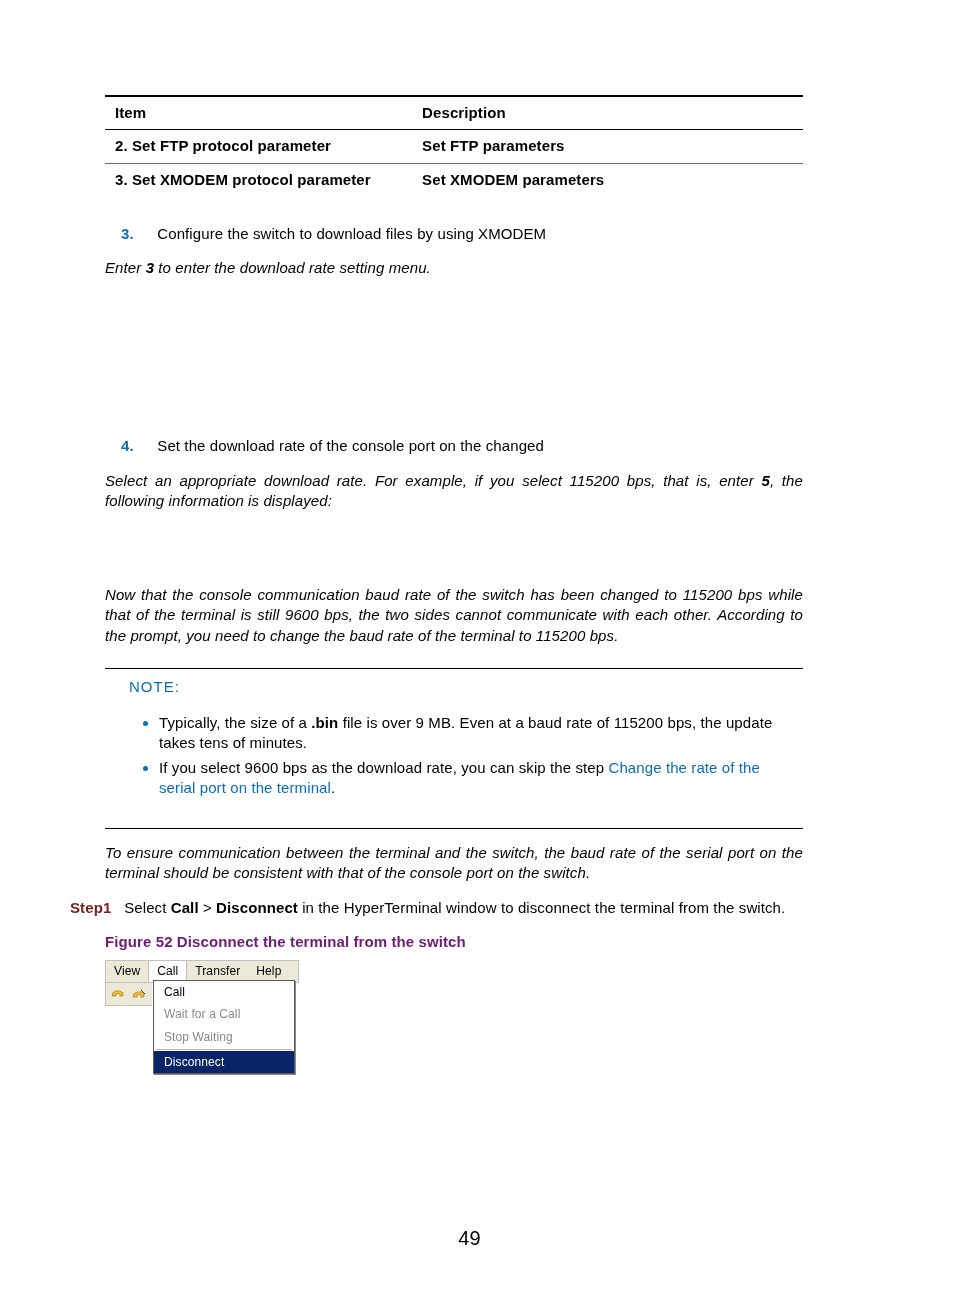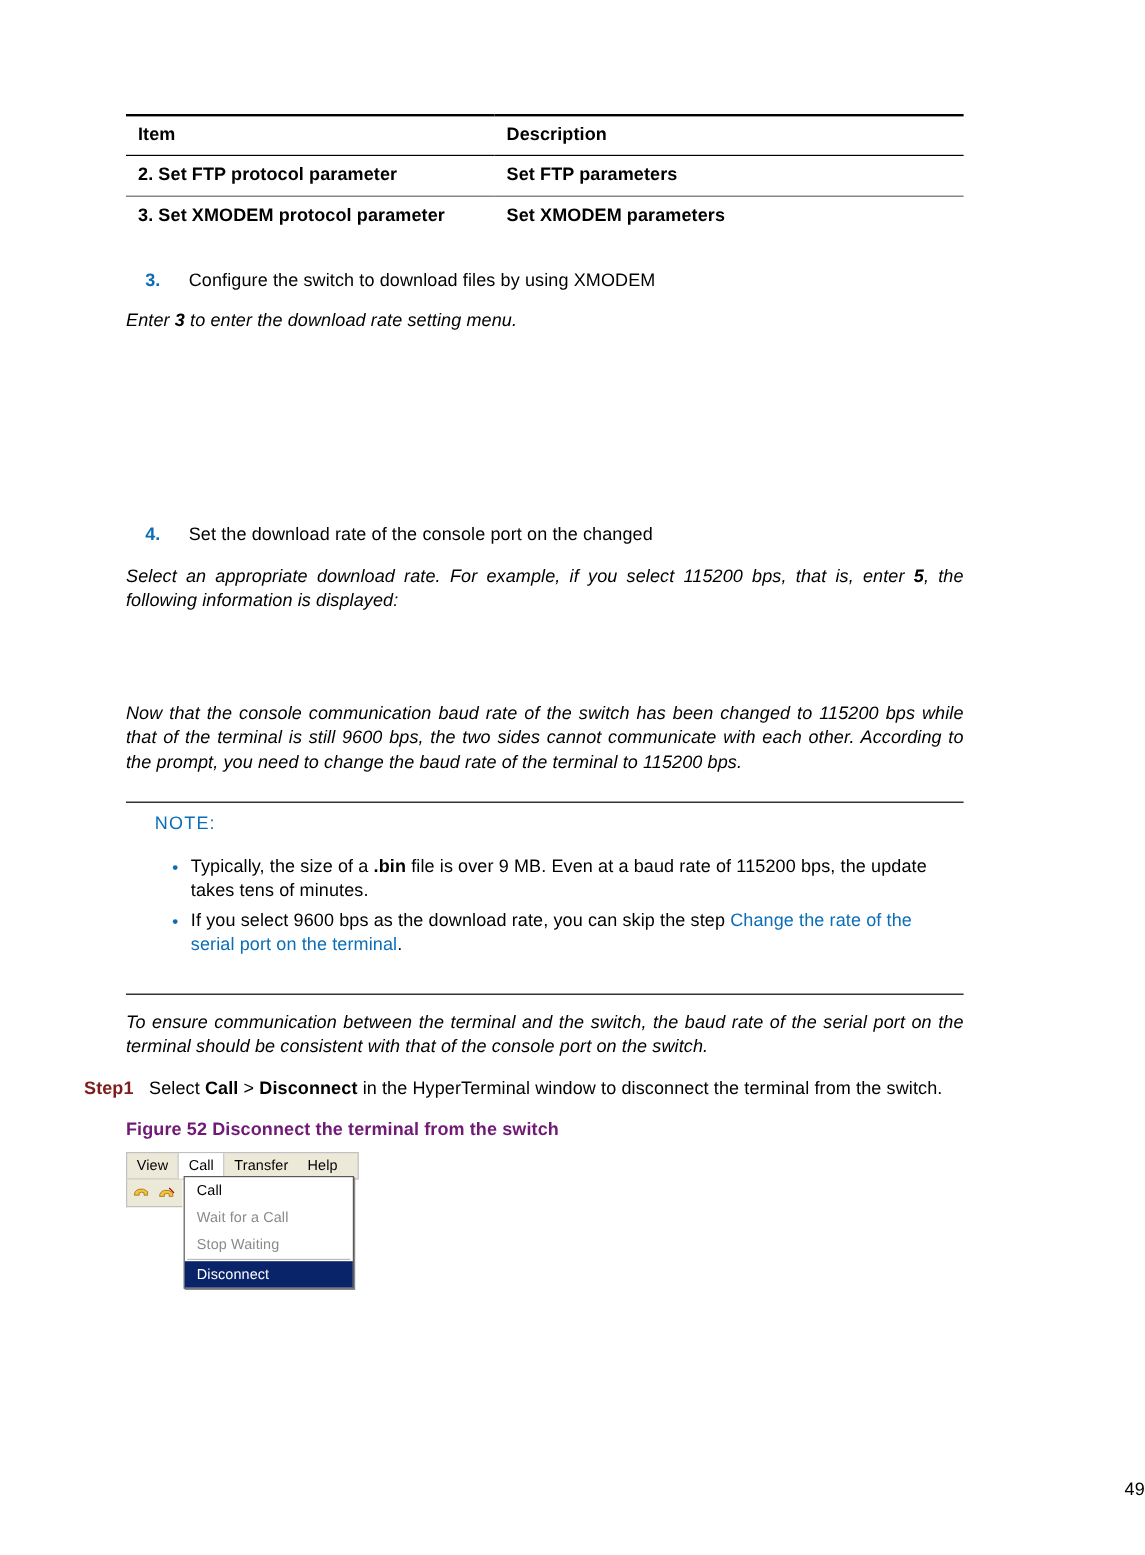--- a/index.html
+++ b/index.html
@@ -175,23 +175,23 @@
   }
   .dropdown hr {
     border: none;
     border-top: 1px solid #bbb;
     margin: 1px 2px;
   }
   
   .pagenum {
     position: absolute;
     bottom: 44px;
-    left: 0; right: 0;
-    text-align: right;
-    font-size: 15px;
+    left: 0; right: 15px;
+    text-align: center;
+    font-size: 20px;
   }
   .gap-130 { height: 130px; }
   .gap-60  { height: 60px; }
 </style>
 </head>
 <body>
 
 <div class="page">
 
   <table class="tbl">

